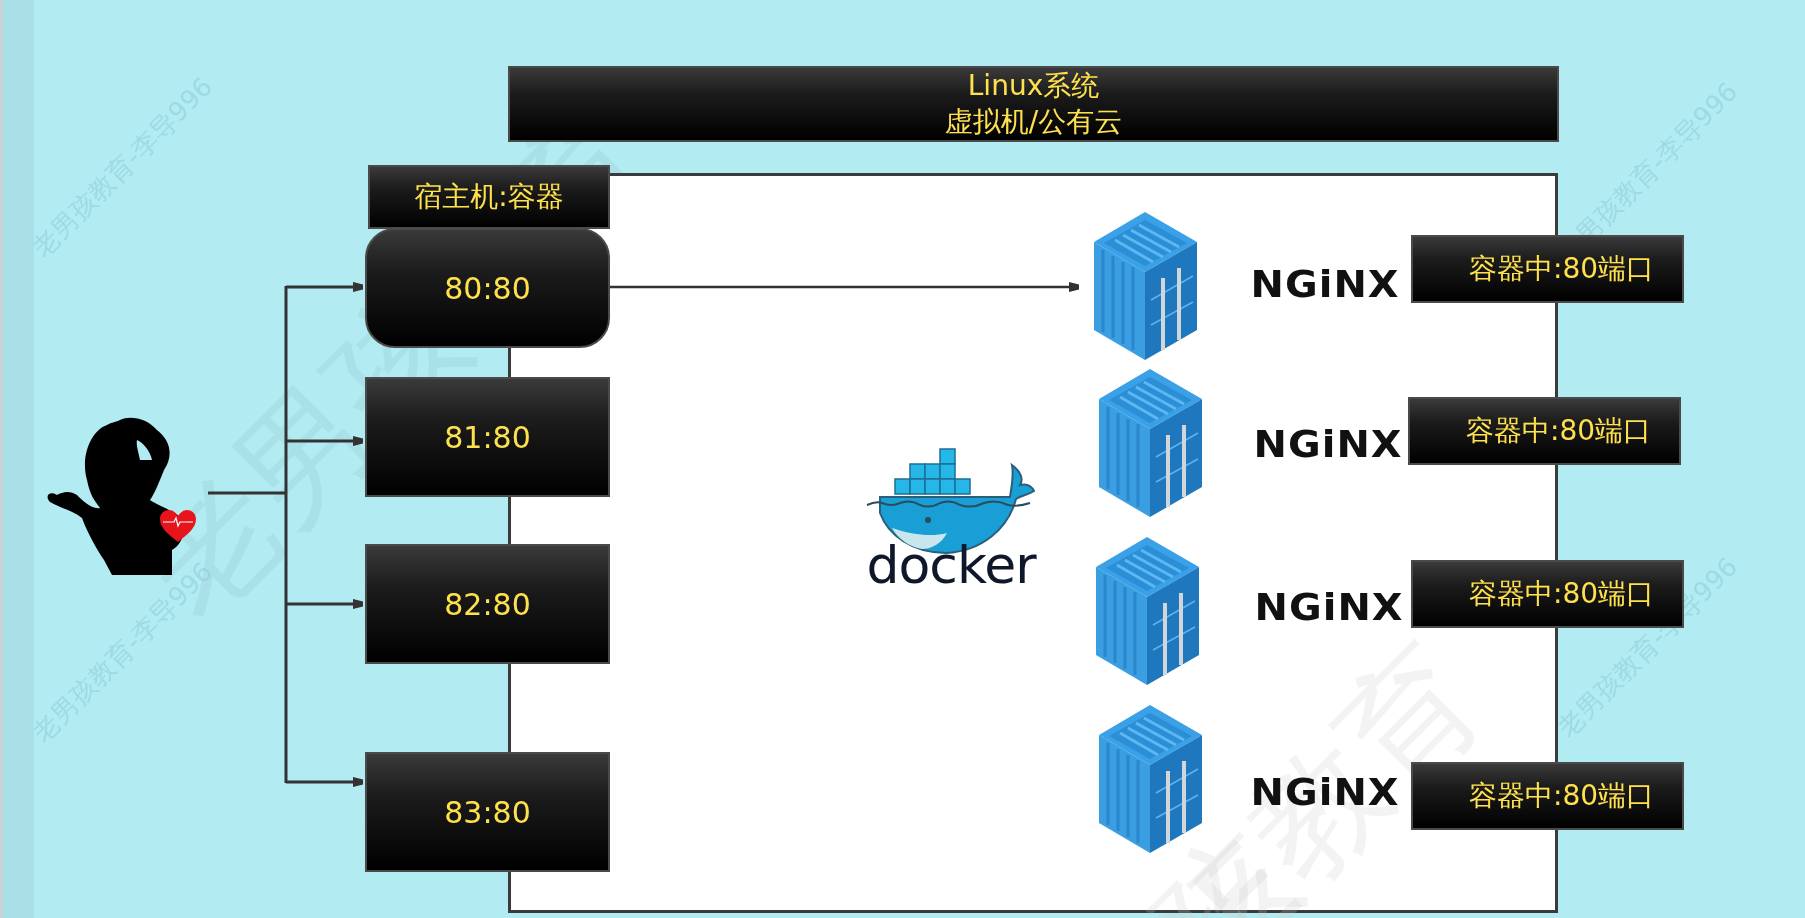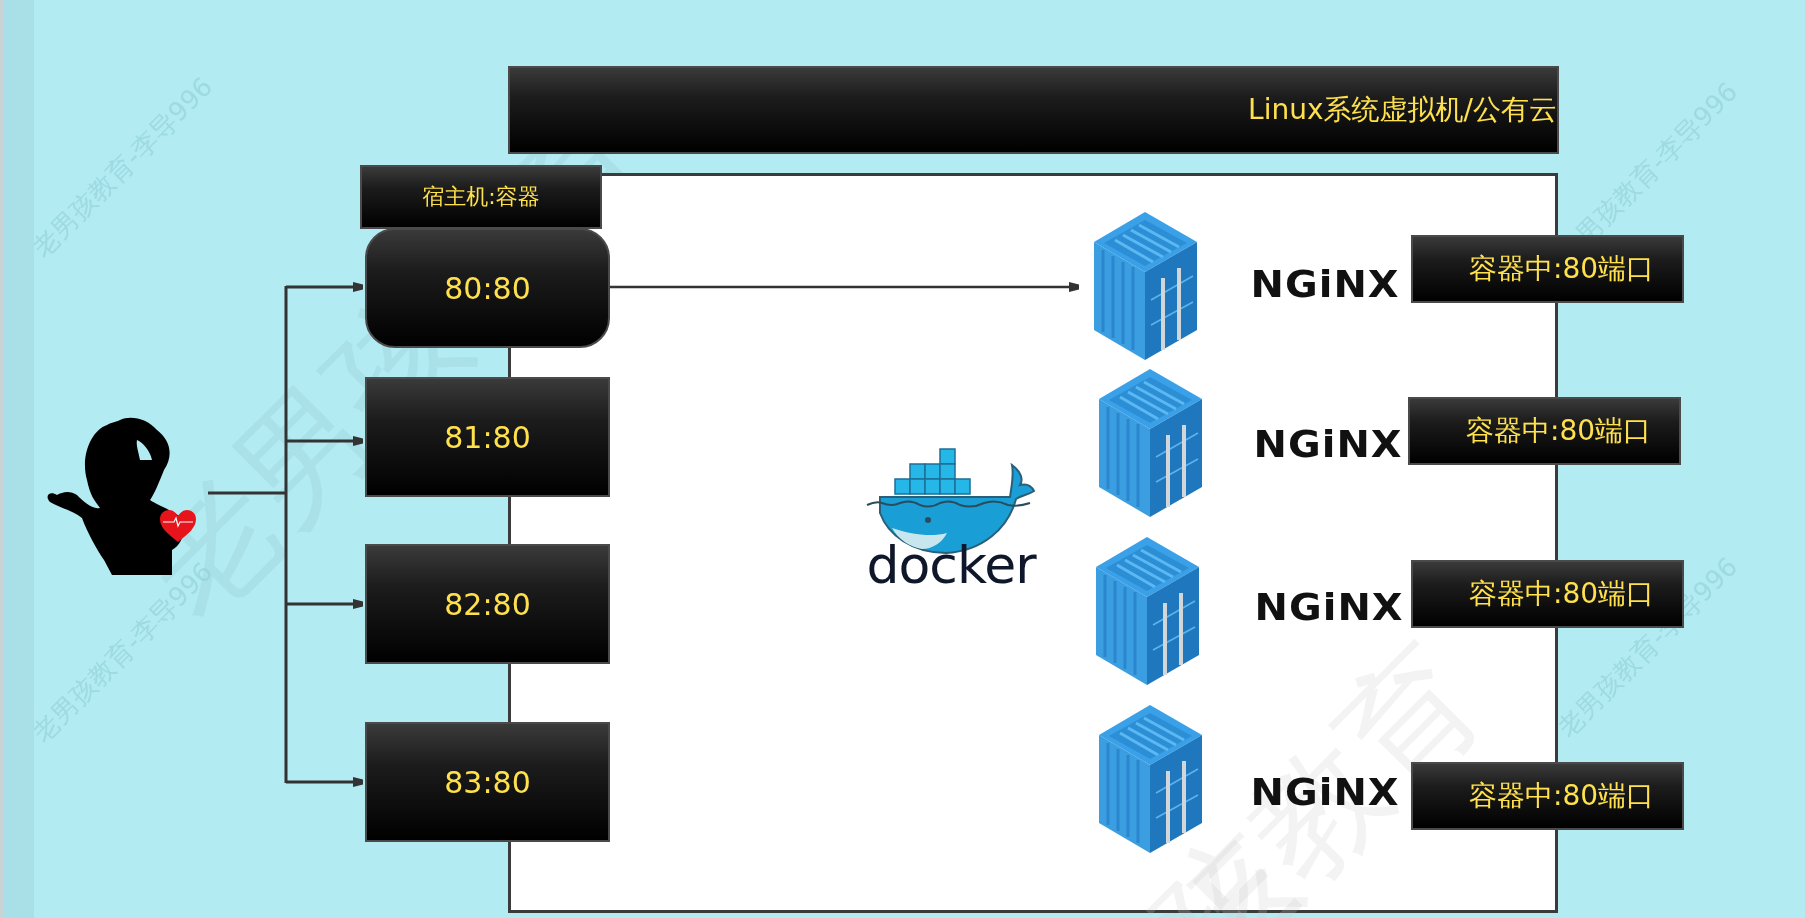--- a/index.html
+++ b/index.html
@@ -20,22 +20,22 @@
     position:absolute; box-sizing:border-box;
     background:linear-gradient(to bottom,#3a3a3a 0%,#1c1c1c 35%,#000 100%);
     border:2px solid #4a4a4a;
     color:#ffe14d;
     display:flex; align-items:center; justify-content:center; text-align:center;
   }
   .host-box {
     position:absolute; left:508px; top:173px; width:1050px; height:740px;
     background:#fff; border:3px solid #3b3b3b; box-sizing:border-box;
   }
-  .linux-header { left:508px; top:66px; width:1051px; height:88px; font-size:28px; line-height:36px; flex-direction:row;justify-content:flex-end; }
-  .host-label { left:360px; top:165px; width:242px; height:64px; font-size:22px; }
+  .linux-header { left:508px; top:66px; width:1051px; height:76px; font-size:28px; line-height:36px; flex-direction:column;justify-content:flex-end; }
+  .host-label { left:368px; top:165px; width:242px; height:64px; font-size:28px; }
   .port-box { left:365px; width:245px; height:120px; font-size:30px; }
   .port-target { width:273px; height:68px; font-size:28px;padding-left:28px; }
   svg.lines { position:absolute; left:0; top:0; }
   .nginx-label {
     position:absolute; font-family:"DejaVu Sans", sans-serif; font-weight:bold;
     font-size:38px; letter-spacing:1px; color:#111; transform:scaleX(1.05);
   }
   .container-icon { position:absolute; width:105px; height:152px; }
   .docker-logo { position:absolute; left:862px; top:418px; width:175px; height:170px; }
   .docker-word {
@@ -85,21 +85,21 @@
 </div>
 <div class="dark-box port-box" style="top:228px;border-radius:30px;">
   <span>80:80</span>
 </div>
 <div class="dark-box port-box" style="top:377px;">
   <span>81:80</span>
 </div>
 <div class="dark-box port-box" style="top:544px;">
   <span>82:80</span>
 </div>
-<div class="dark-box port-box" style="top:722px;">
+<div class="dark-box port-box" style="top:752px;">
   <span>83:80</span>
 </div>
 
 <svg class="silhouette" viewBox="0 0 170 180">
   <path d="M75,25 C60,30 48,55 55,80 C58,95 62,100 68,108 C60,110 50,100 45,95 C38,90 30,92 25,95 C18,90 12,96 18,102 C28,108 40,110 50,118 C55,132 65,150 72,160 L80,175 L140,175 L140,150 C150,145 155,130 150,118 C140,110 125,105 118,100 C122,95 128,80 132,70 C142,55 138,40 125,30 C115,18 98,15 88,20 C84,22 80,22 75,25 Z M105,40 C110,42 118,50 120,60 L108,60 C106,50 104,45 105,40 Z" fill="#000"></path>
   <g transform="translate(128,110)">
     <path d="M18,32 C8,24 0,18 0,9 C0,3 5,0 9,0 C13,0 16,3 18,6 C20,3 23,0 27,0 C31,0 36,3 36,9 C36,18 28,24 18,32 Z" fill="#e8141b"></path>
     <polyline points="3,12 14,12 16,8 18,16 20,12 33,12" fill="none" stroke="#fff" stroke-width="1.2"></polyline>
   </g>
 </svg>

